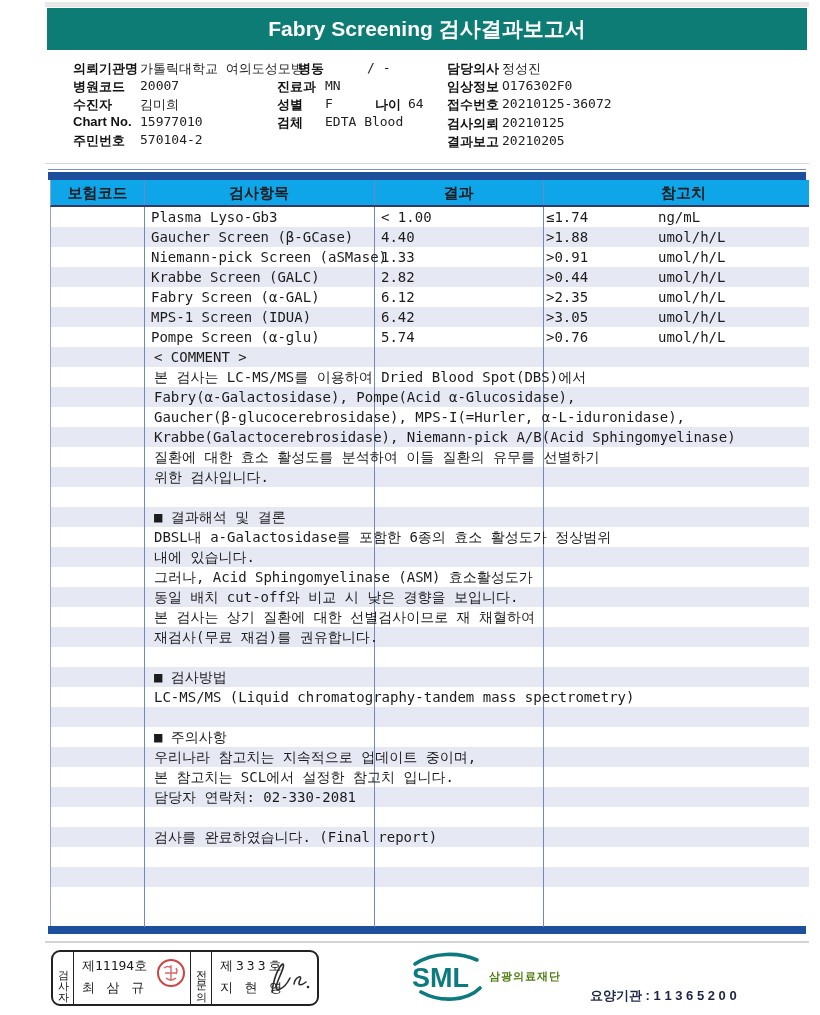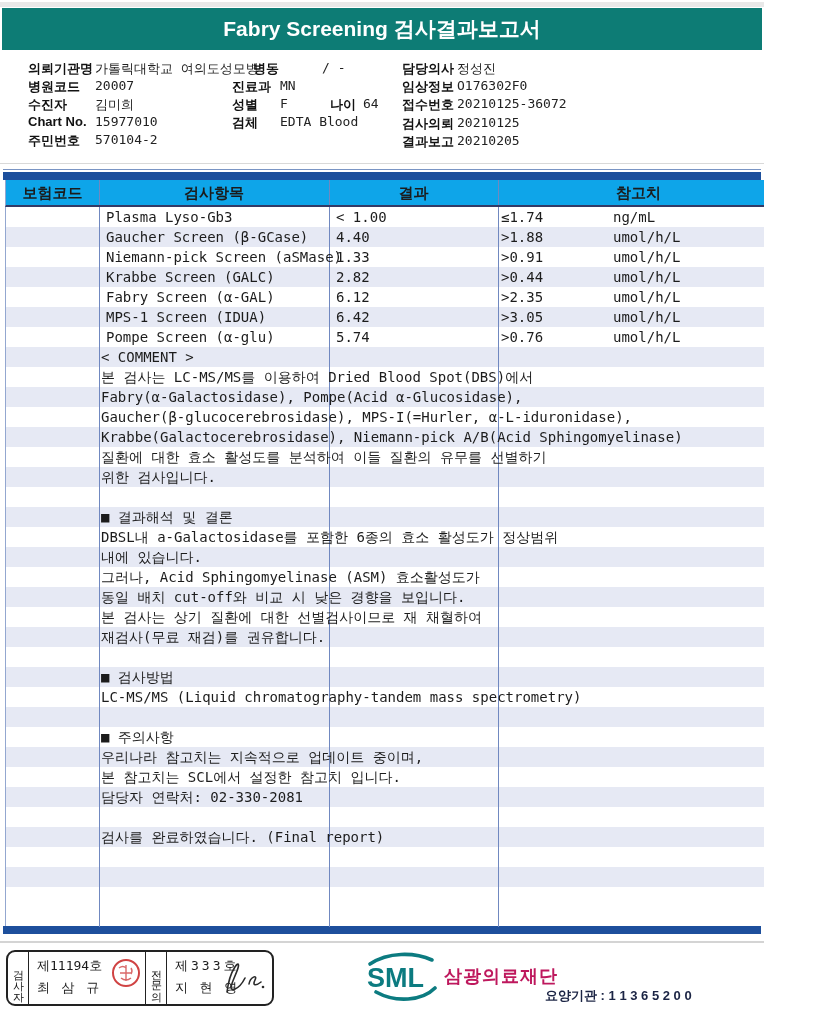--- a/index.html
+++ b/index.html
@@ -1,17 +1,17 @@
 <!DOCTYPE html>
 <html><head>
 <meta charset="utf-8">
 <style>
   html,body{margin:0;padding:0;background:#fff;}
   .page{position:relative;width:764px;height:1015px;background:#ffffff;
-        font-family:"Liberation Sans",sans-serif;color:#1c1c1c;overflow:hidden;}
+        font-family:"Liberation Sans",sans-serif;color:#1c1c1c;overflow:hidden;margin-left:45px;}
 
   .top-strip{position:absolute;top:2px;left:0;right:0;height:5px;background:#e8e8e8;}
   .banner{position:absolute;top:8px;left:2px;right:2px;height:42px;background:#0d7c75;
           color:#ffffff;font-size:21px;font-weight:bold;text-align:center;line-height:42px;}
 
   
   .lab{position:absolute;font-size:13px;font-weight:bold;color:#121212;white-space:nowrap;}
   .val{position:absolute;font-size:13px;color:#222;white-space:nowrap;
        font-family:"DejaVu Sans Mono","Liberation Mono",monospace;}
 
@@ -28,41 +28,41 @@
   .th4{left:492px;width:281px;} .th5{left:773px;width:37px;}
 
   .tbody{position:absolute;top:207px;left:5px;width:810px;height:720px;
          border-left:1px solid #93a7d0;border-right:1px solid #93a7d0;text-decoration:underline;}
   .rows .trow{height:20px;position:relative;}
   .rows .trow:nth-child(even){background:#e6e9f4;}
   .trow span{position:absolute;top:0;height:20px;line-height:20px;font-size:14px;
              font-family:"DejaVu Sans Mono","Liberation Mono",monospace;white-space:nowrap;z-index:2;}
   .c-test{left:100px;} .c-result{left:330px;} .c-ref{left:495px;} .c-unit{left:607px;}
   .c-spec{left:773px;width:36px;text-align:center;}
-  .c-comment{left:95px;}
+  .c-comment{left:103px;}
   .vline{position:absolute;top:0;bottom:0;width:1px;background:#7088c0;z-index:1;}
   .v1{left:93px;} .v2{left:323px;} .v3{left:492px;} .v4{left:773px;}
 
   .footer-sep{position:absolute;top:941px;left:0;right:0;height:2px;background:#d4d4d4;}
 
   .cert-box{position:absolute;top:950px;left:6px;width:264px;height:52px;border:2px solid #222;
             border-radius:9px;display:flex;background:#fff;overflow:hidden;}
   .cert-role{width:20px;display:flex;align-items:center;justify-content:center;font-size:11px;
              writing-mode:vertical-rl;text-orientation:upright;color:#111;}
   .rb{border-right:1px solid #222;}
   .lb{border-left:1px solid #222;}
   .cert-sec{position:relative;padding:5px 0 0 8px;font-size:13px;}
   .sec1{width:108px;} .sec2{flex:1;}
   .cert-no{font-family:"DejaVu Sans Mono","Liberation Mono",monospace;font-size:13px;}
   .cert-name{margin-top:4px;letter-spacing:4px;font-size:13px;}
   .stamp{position:absolute;right:4px;top:6px;}
   .sig{position:absolute;right:3px;top:2px;}
 
   .sml-block{position:absolute;top:951px;left:362px;display:flex;align-items:center;}
-  .org-name{color:#be185d;font-weight:bold;font-size:18px;margin-left:6px;letter-spacing:1px;}
+  .org-name{color:#4d7c0f;font-weight:bold;font-size:11px;margin-left:6px;letter-spacing:1px;}
   .addr-block{position:absolute;top:953px;left:545px;font-size:13px;font-weight:bold;
               color:#1b2444;line-height:17px;white-space:pre;}
 </style>
 </head>
 <body>
 
 <div class="page">
 
   <div class="top-strip"></div>
   <div class="banner">Fabry Screening 검사결과보고서</div>

